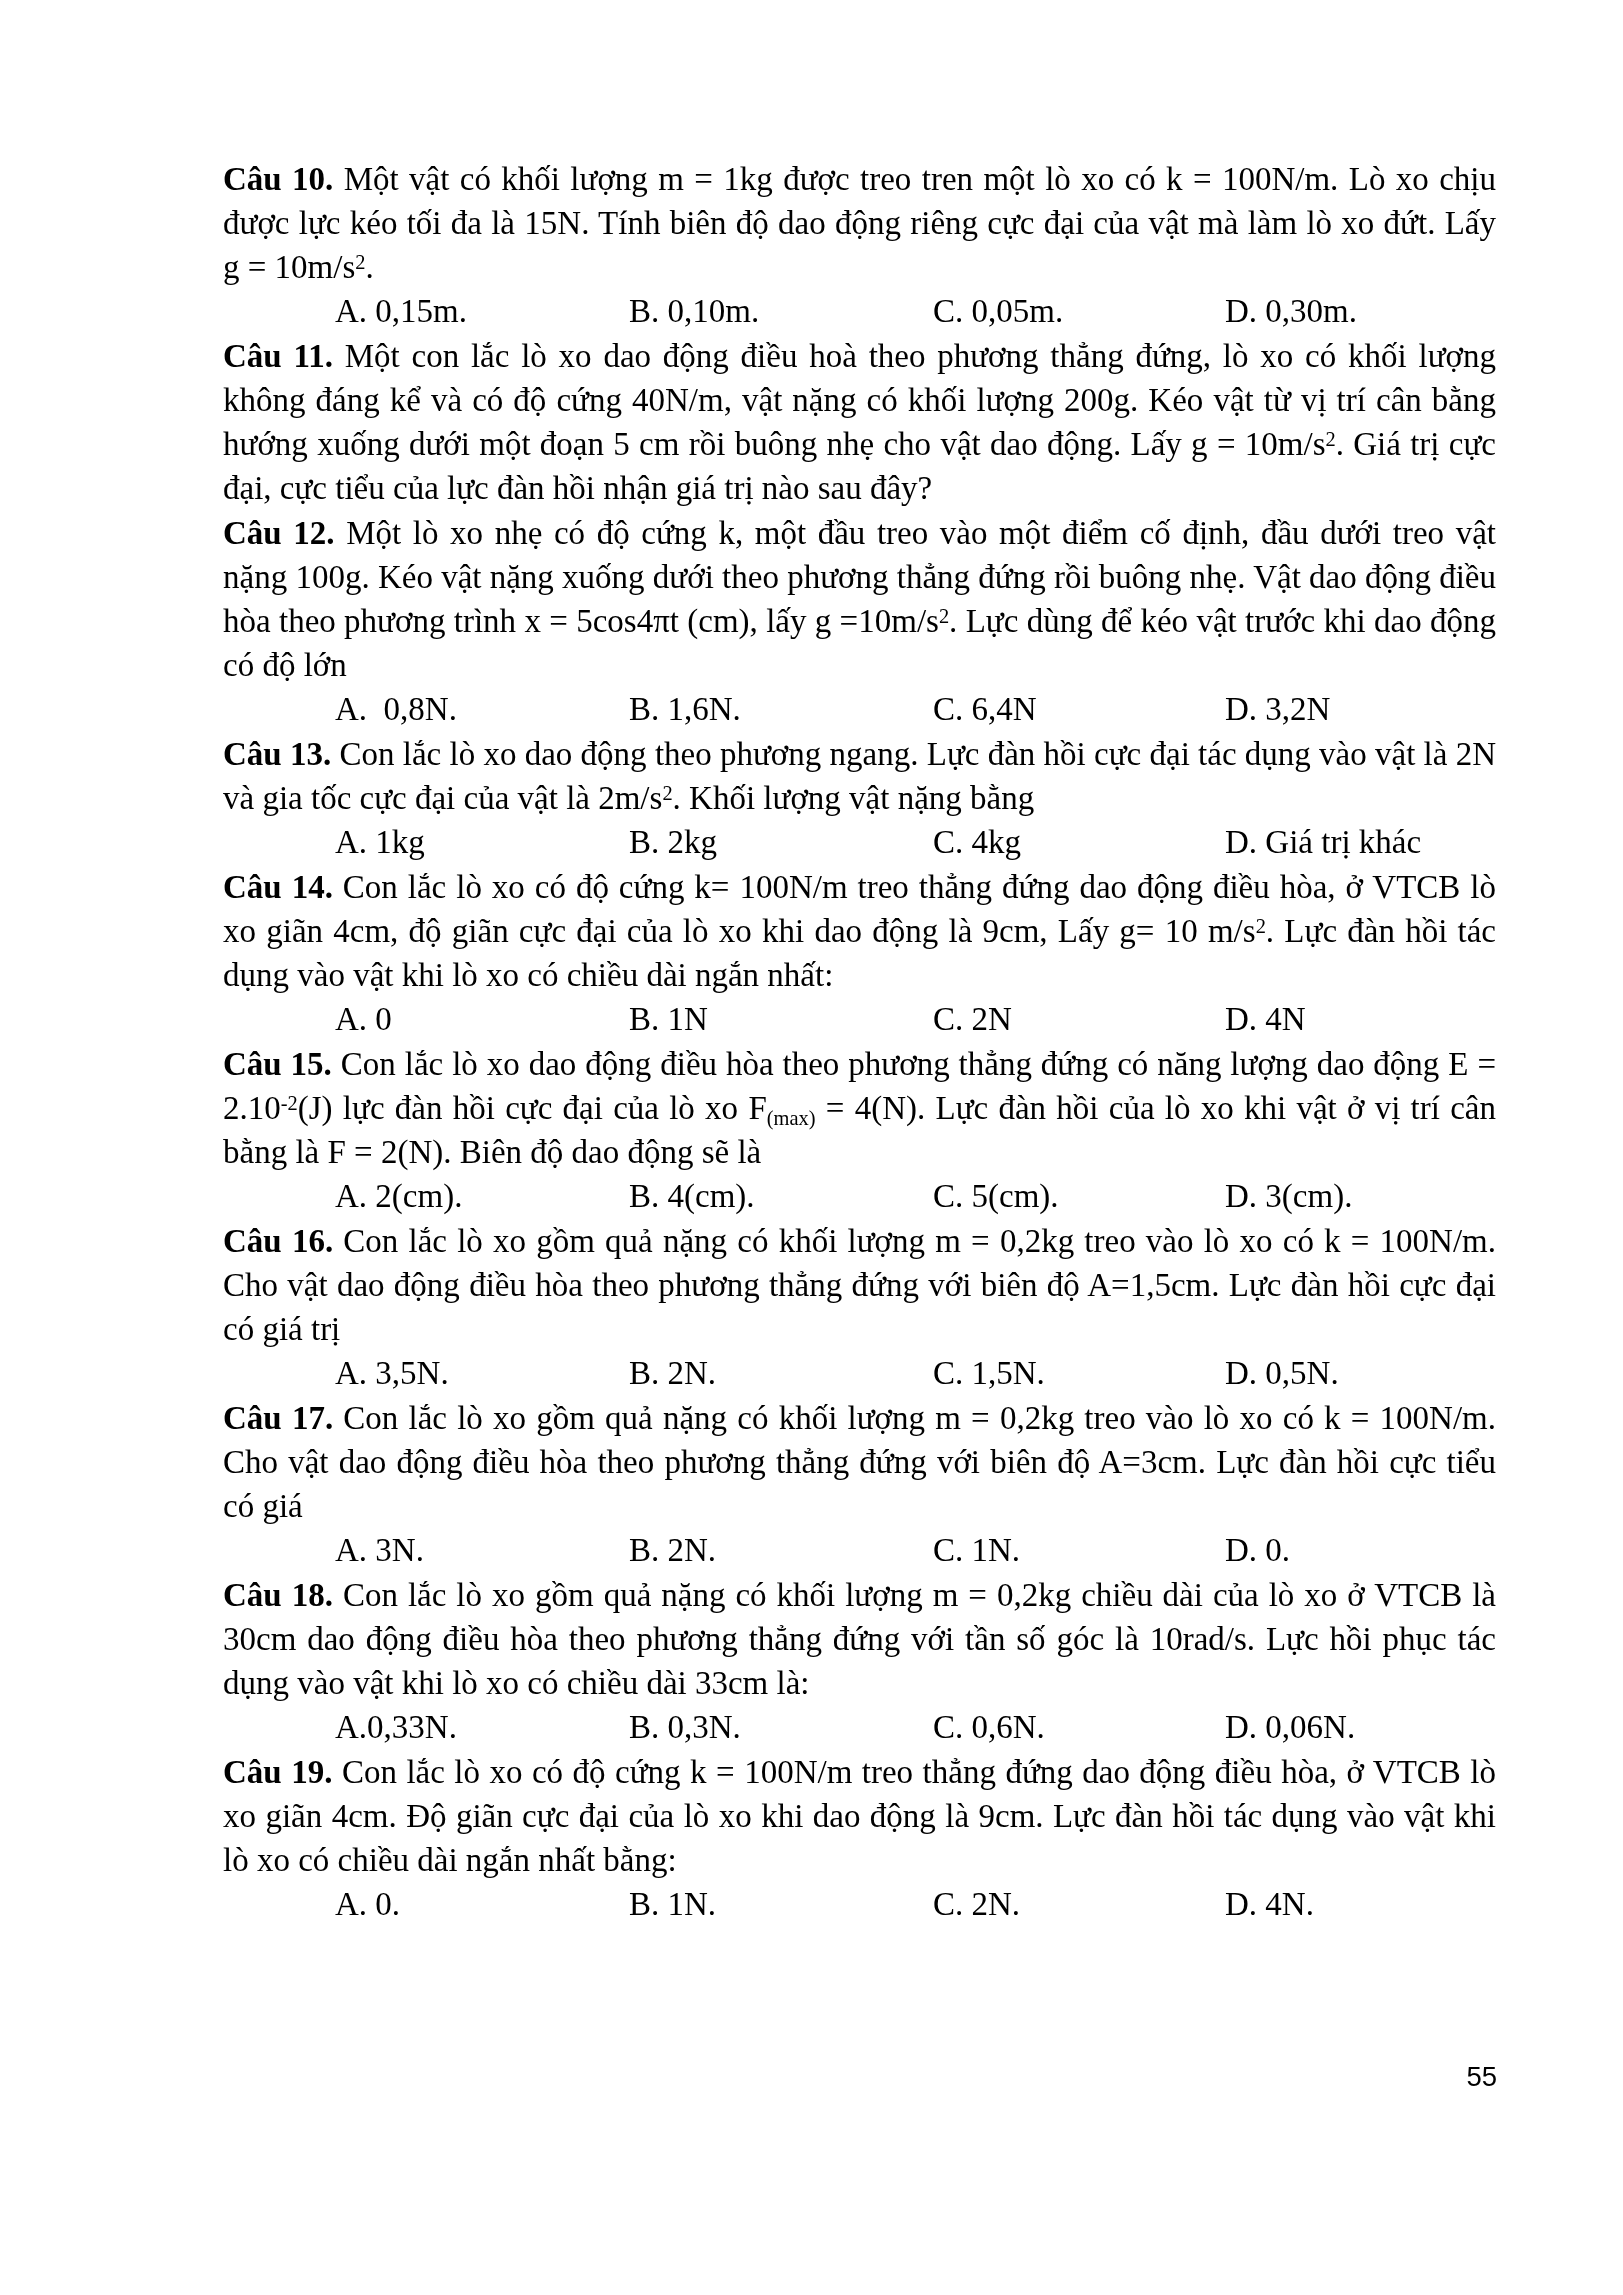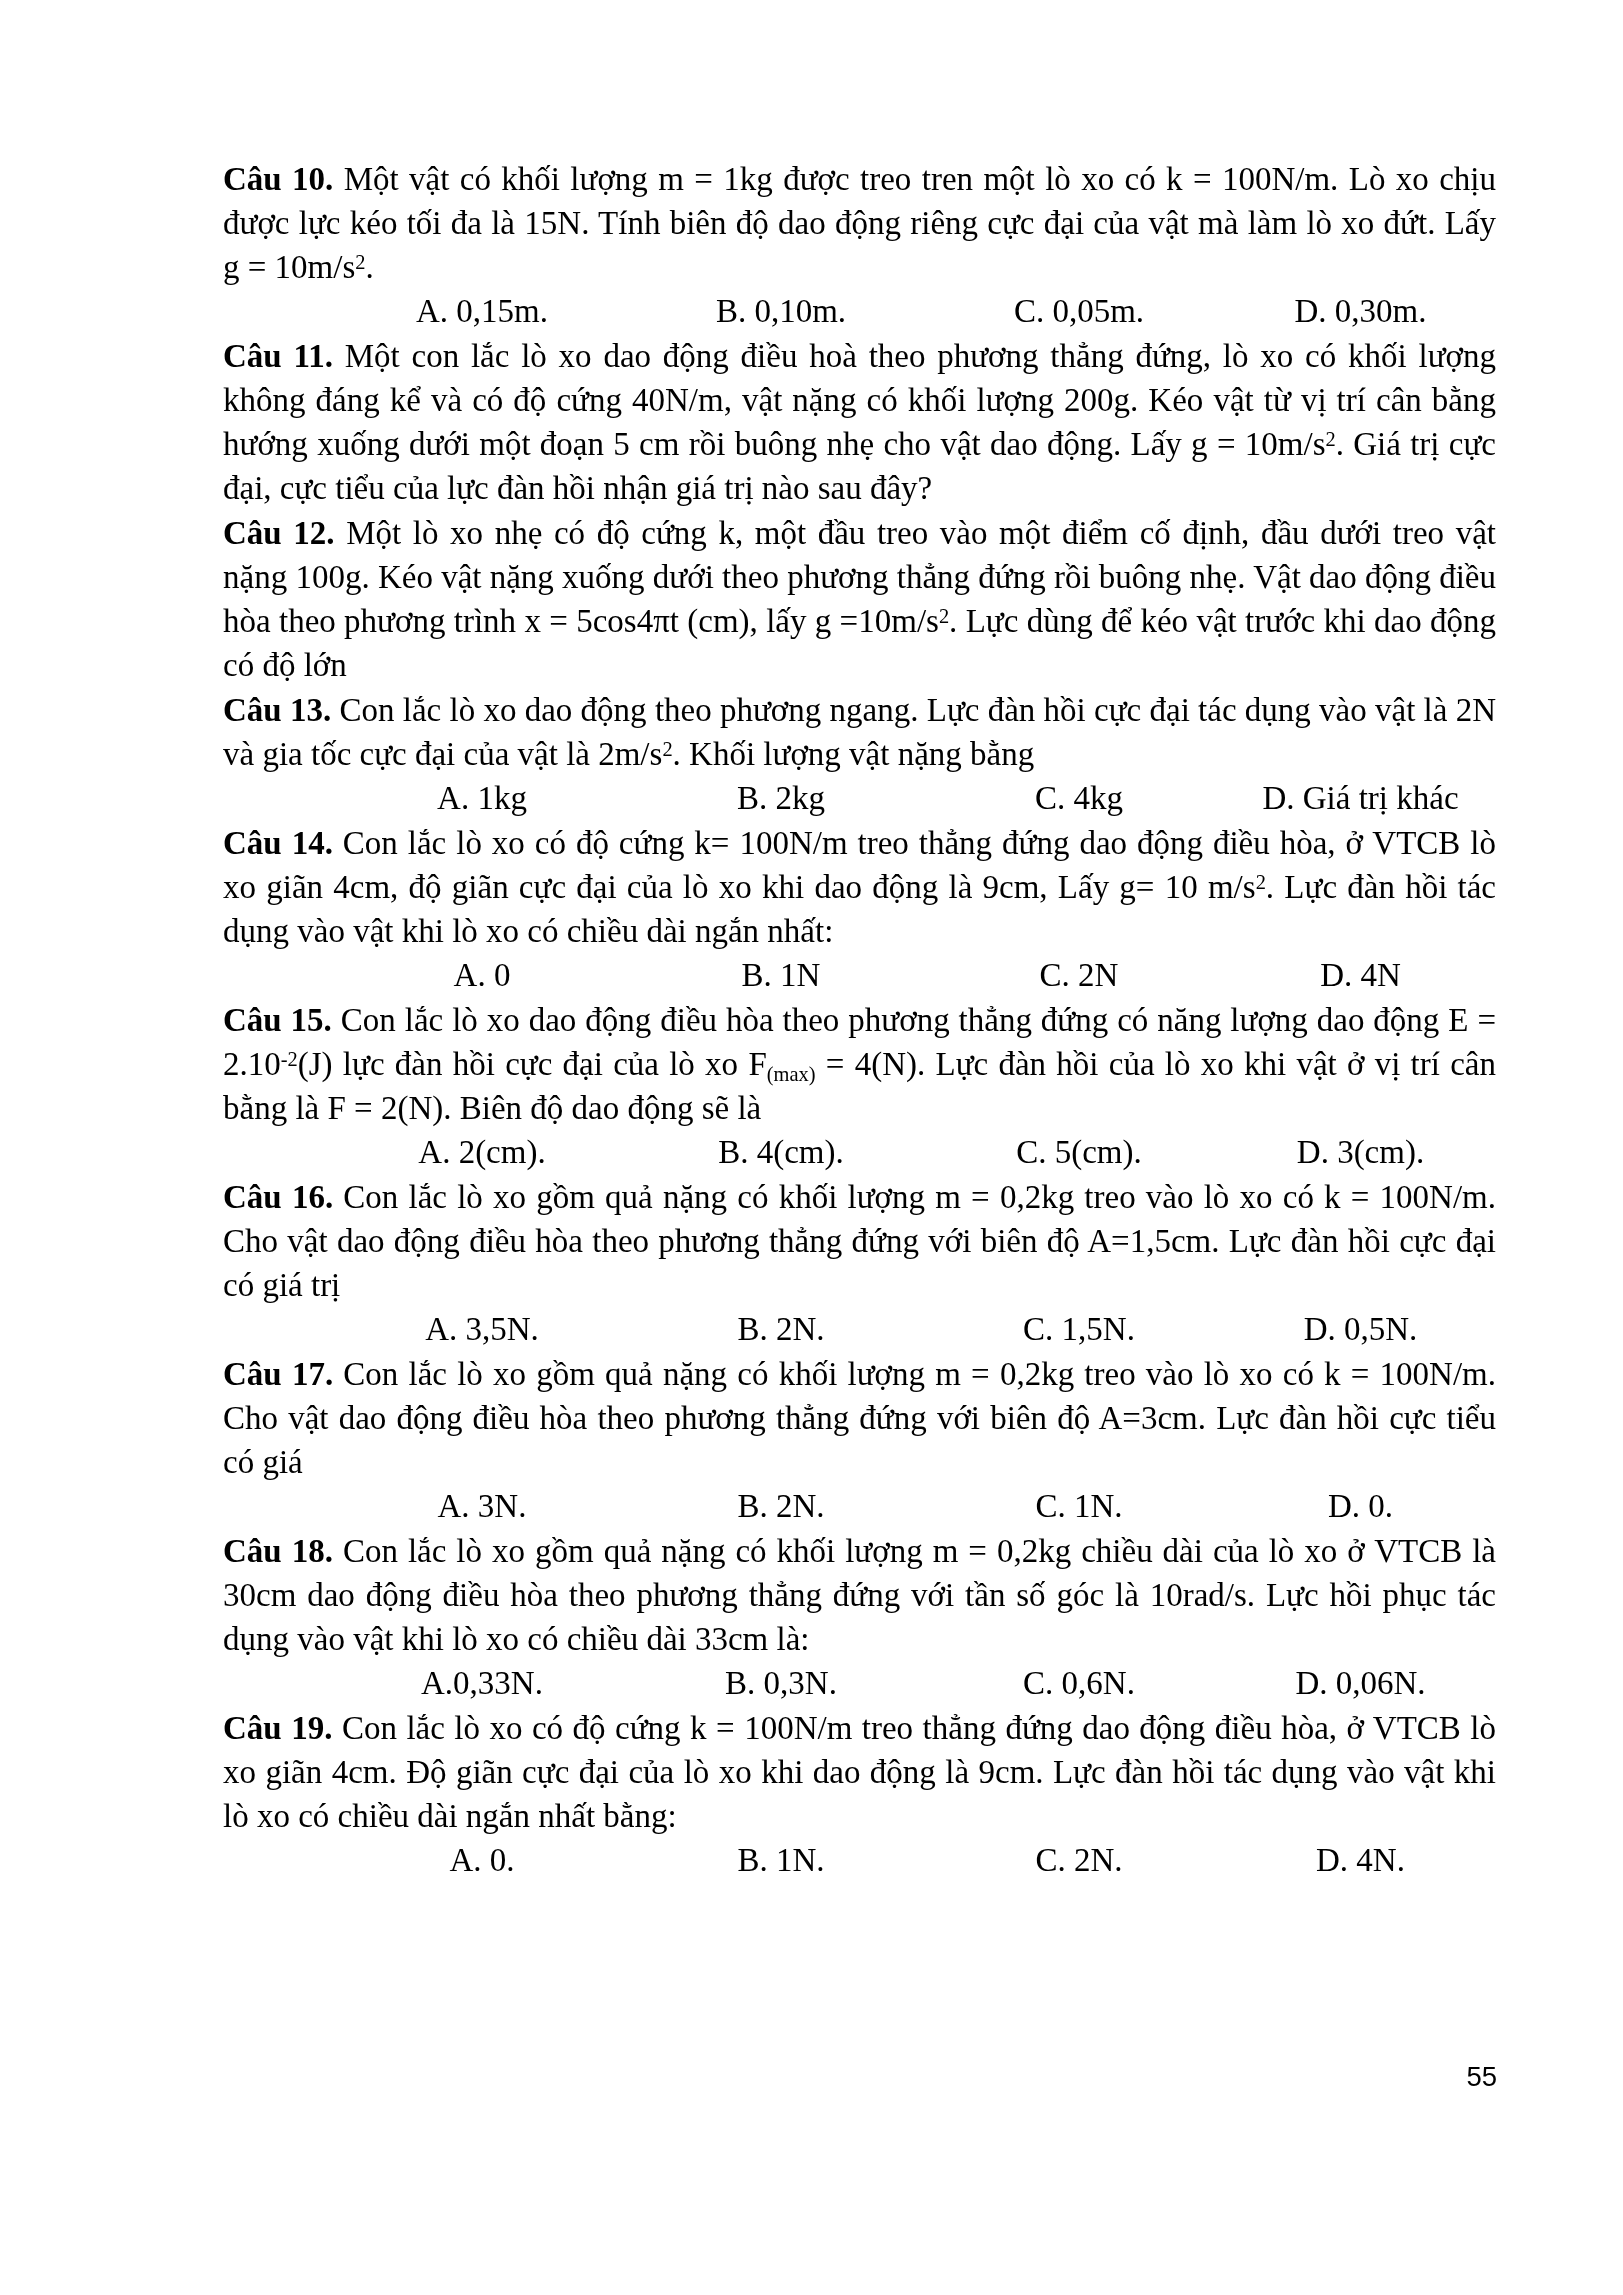--- a/index.html
+++ b/index.html
@@ -50,21 +50,21 @@
     top: 0.28em;
     vertical-align: baseline;
   }
   .options {
     display: grid;
     grid-template-columns: 294px 304px 292px auto;
     padding-left: 112px;
     font-size: 33px;
     line-height: 44px;
   }
-  .opt { white-space: pre-wrap; text-align: center; }
+  .opt { white-space: pre-wrap; }
   .footer {
     position: absolute;
     left: 222px;
     top: 2061px;
     width: 1275px;
     text-align: right;
     font-family: "Liberation Sans", sans-serif;
     font-size: 27.5px;
     line-height: 31px;
   }
@@ -83,20 +83,26 @@
       <span class="opt">D. 0,30m.</span>
     </div>
   </div>
 
   <div class="question">
     <p class="q-body"><b class="q-label">Câu 11. </b><span class="q-rich">Một con lắc lò xo dao động điều hoà theo phương thẳng đứng, lò xo có khối lượng không đáng kể và có độ cứng 40N/m, vật nặng có khối lượng 200g. Kéo vật từ vị trí cân bằng hướng xuống dưới một đoạn 5 cm rồi buông nhẹ cho vật dao động. Lấy g = 10m/s<sup>2</sup>. Giá trị cực đại, cực tiểu của lực đàn hồi nhận giá trị nào sau đây?</span></p>
   </div>
 
   <div class="question">
     <p class="q-body"><b class="q-label">Câu 12. </b><span class="q-rich">Một lò xo nhẹ có độ cứng k, một đầu treo vào một điểm cố định, đầu dưới treo vật nặng 100g. Kéo vật nặng xuống dưới theo phương thẳng đứng rồi buông nhẹ. Vật dao động điều hòa theo phương trình x = 5cos4πt (cm), lấy g =10m/s<sup>2</sup>. Lực dùng để kéo vật trước khi dao động có độ lớn</span></p>
+    <div class="options">
+      <span class="opt">A.  0,8N.</span>
+      <span class="opt">B. 1,6N.</span>
+      <span class="opt">C. 6,4N</span>
+      <span class="opt">D. 3,2N</span>
+    </div>
   </div>
 
   <div class="question">
     <p class="q-body"><b class="q-label">Câu 13. </b><span class="q-rich">Con lắc lò xo dao động theo phương ngang. Lực đàn hồi cực đại tác dụng vào vật là 2N và gia tốc cực đại của vật là 2m/s<sup>2</sup>. Khối lượng vật nặng bằng</span></p>
     <div class="options">
       <span class="opt">A. 1kg</span>
       <span class="opt">B. 2kg</span>
       <span class="opt">C. 4kg</span>
       <span class="opt">D. Giá trị khác</span>
     </div>

